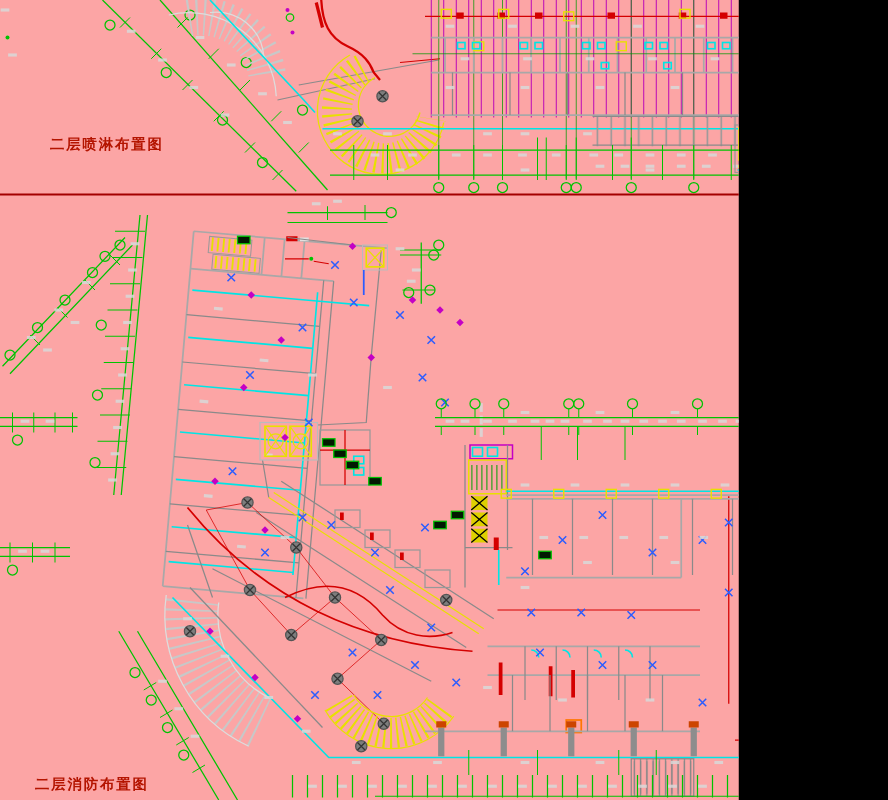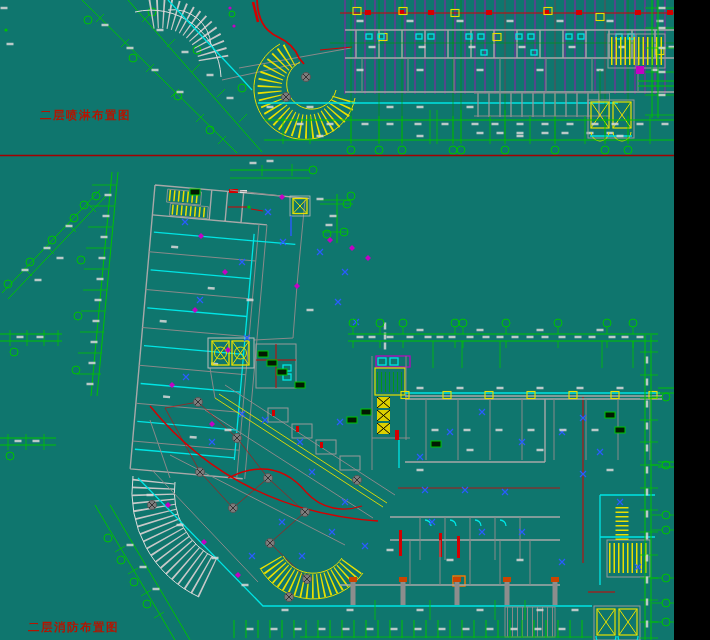--- a/index.html
+++ b/index.html
@@ -1,16 +1,16 @@
 <!DOCTYPE html>
 <html><head>
 <meta charset="utf-8">
 <style>
   html,body{margin:0;padding:0;background:#000;}
-  #canvas{position:relative;width:674px;height:640px;background:#0f766e;overflow:hidden;
+  #canvas{position:relative;width:591px;height:640px;background:#fca5a5;overflow:hidden;
           font-family:Liberation Mono, monospace;}
   svg{display:block}
   .dim{stroke:#00c300;stroke-width:1;fill:none}
   .dimt{stroke:#00c300;stroke-width:.8;fill:none}
   .grid{stroke:#009900;stroke-width:.7;fill:none;opacity:.85}
   .wall{stroke:#a8a8a8;stroke-width:1.4;fill:none}
   .wall2{stroke:#8a8a8a;stroke-width:1;fill:none}
   .cy{stroke:#00e5e5;fill:none;stroke-width:1.3}
   .red{stroke:#d40000;fill:none}
   .yel{stroke:#e8e000;fill:none}

